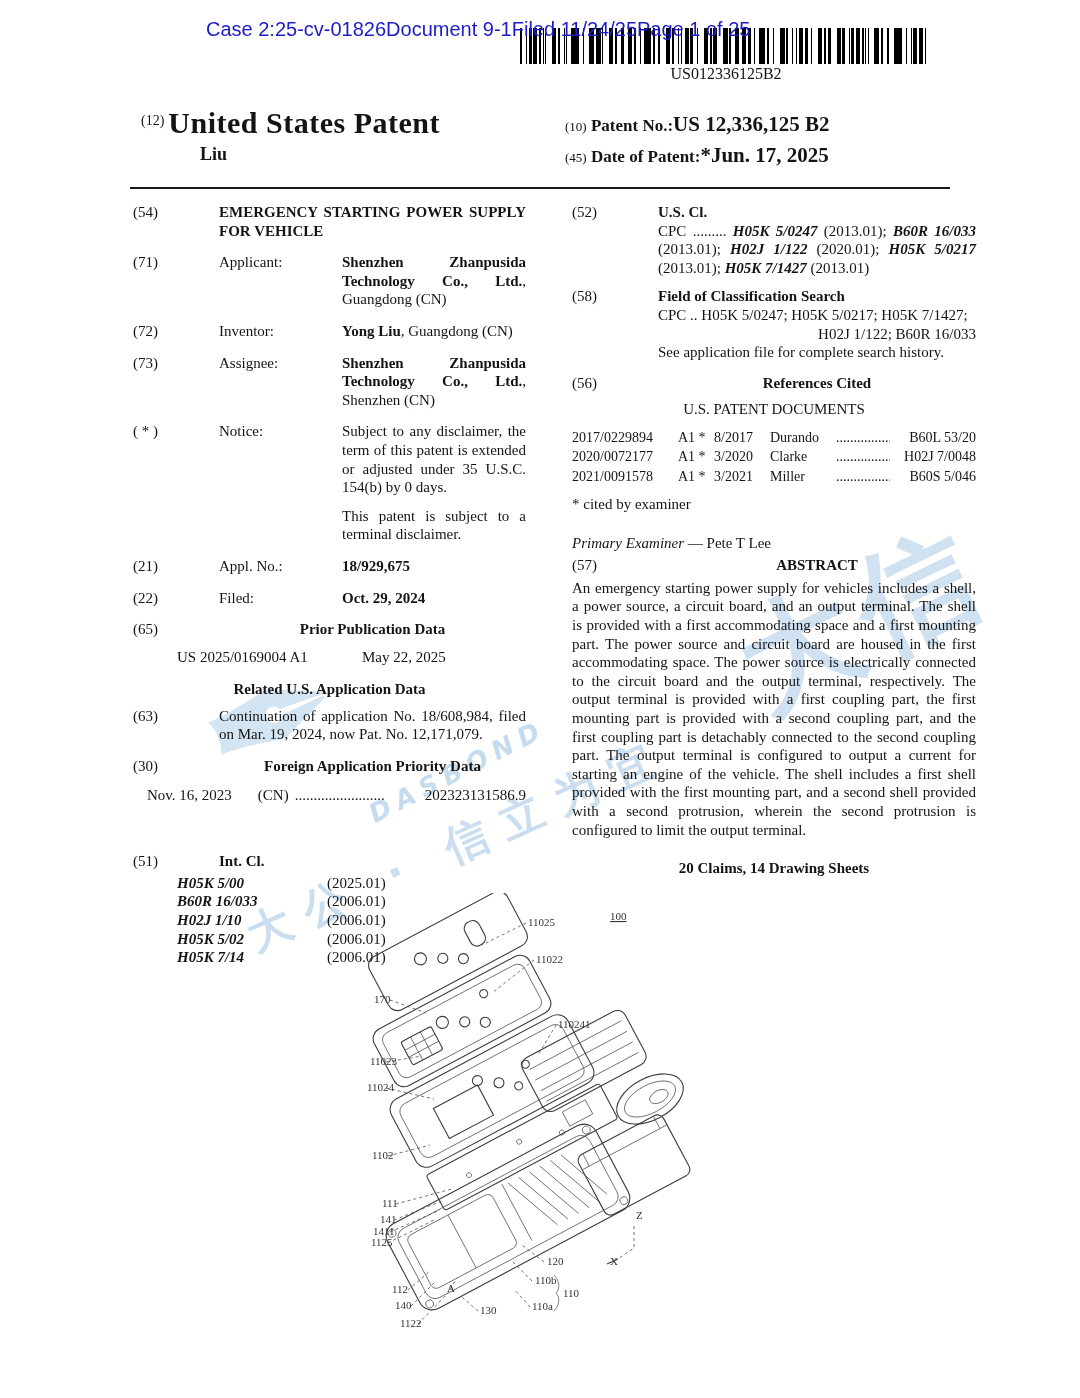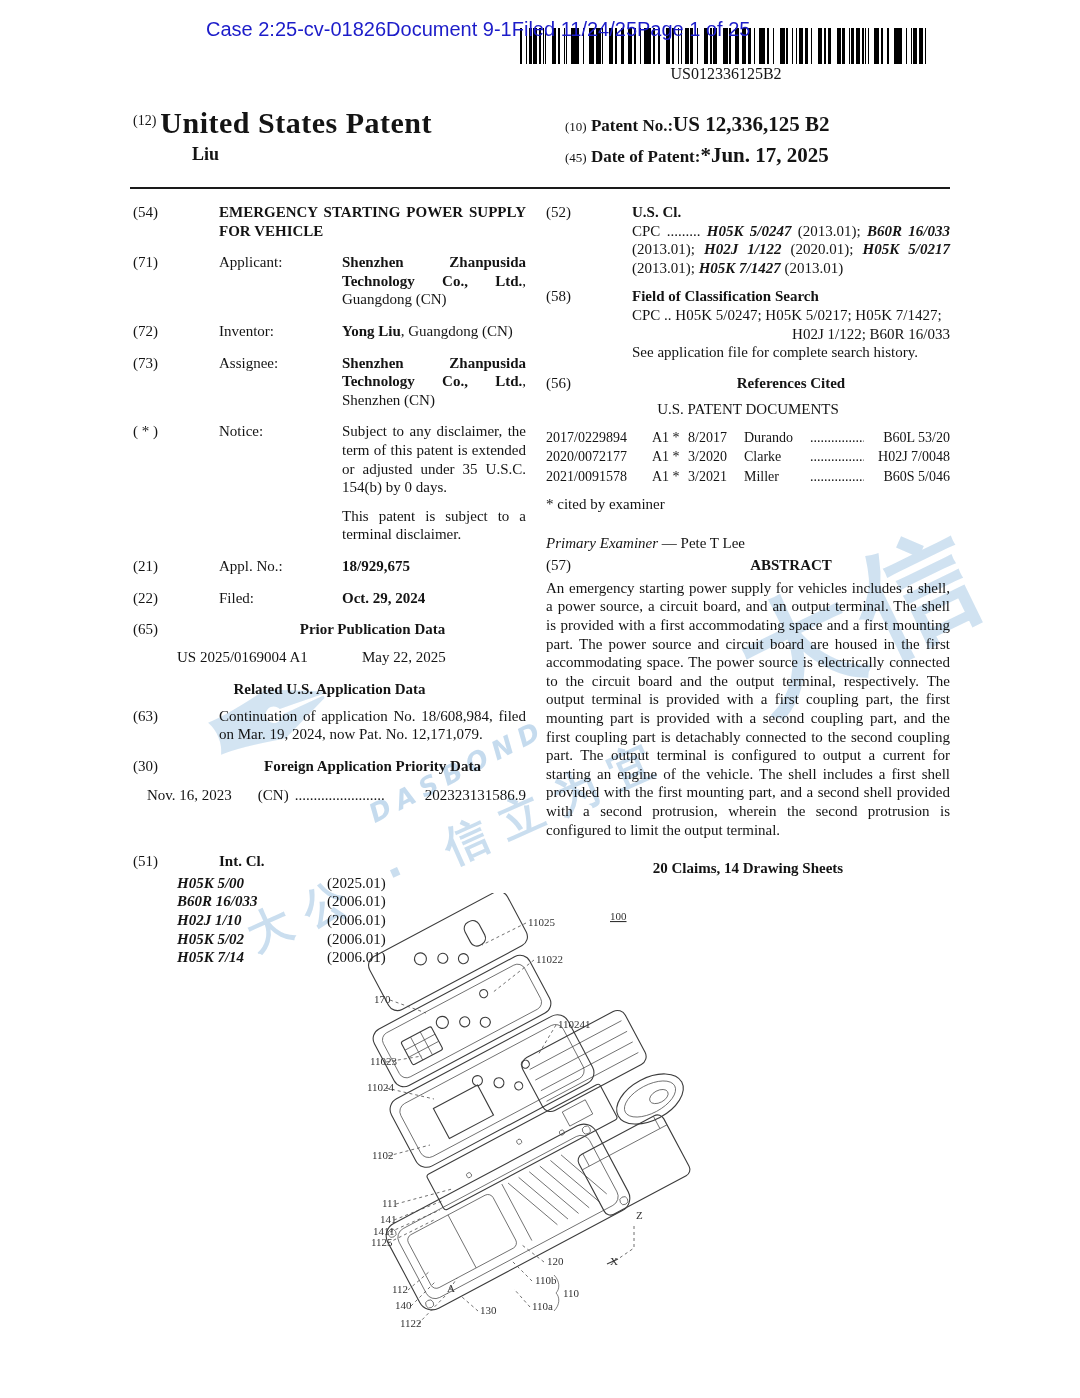--- a/index.html
+++ b/index.html
@@ -22,35 +22,35 @@
     font-family:"Liberation Sans",sans-serif;font-size:20px;color:#1c1cc9;font-weight:500;}
   .barcode{position:absolute;left:520px;top:28px;width:412px;height:36px;z-index:4;
     background-image:
       repeating-linear-gradient(90deg,#000 0 2px,transparent 2px 6px,#000 6px 7px,transparent 7px 13px,#000 13px 17px,transparent 17px 19px),
       repeating-linear-gradient(90deg,#000 0 1px,transparent 1px 9px,#000 9px 12px,transparent 12px 23px);}
   .barcode-num{position:absolute;left:520px;top:65px;width:412px;text-align:center;
     font-size:16px;z-index:4;}
 
   
   .mast{position:absolute;left:133px;top:106px;width:817px;z-index:3;}
-  .mast-left{position:absolute;left:0;top:0;}
+  .mast-left{position:absolute;left:8px;top:0;}
   .kind-code{font-size:14px;vertical-align:8px;}
   .mast-title{font-size:30px;font-weight:bold;letter-spacing:.5px;}
   .mast-inventor{font-size:18px;font-weight:bold;margin:4px 0 0 59px;}
   .mast-right{position:absolute;left:432px;top:6px;width:385px;}
   .mr-row{display:flex;align-items:baseline;margin-bottom:6px;}
   .mr-label{font-size:17px;font-weight:bold;}
   .mr-label .kc{font-size:13px;font-weight:normal;}
   .mr-value{font-size:21px;font-weight:bold;}
   .rule{position:absolute;left:130px;top:187px;width:820px;height:2px;background:#1a1a1a;z-index:3;}
 
   
   .col{position:absolute;top:203px;z-index:3;font-size:15px;line-height:1.24;}
   .col-left{left:133px;width:393px;}
-  .col-right{left:546px;width:404px;}
+  .col-right{left:572px;width:404px;}
   .row{display:flex;margin-bottom:13px;gap:42px;}
   .num{flex:0 0 44px;}
   .lbl{flex:0 0 81px;}
   .cnt{flex:1;text-align:justify;}
   .b{font-weight:bold;}
   .bi{font-weight:bold;font-style:italic;}
   .i{font-style:italic;}
   .center-head{flex:1;text-align:center;font-weight:bold;}
   .pub-line{display:flex;margin:0 0 14px 44px;}
   .pub-id{flex:0 0 185px;}

